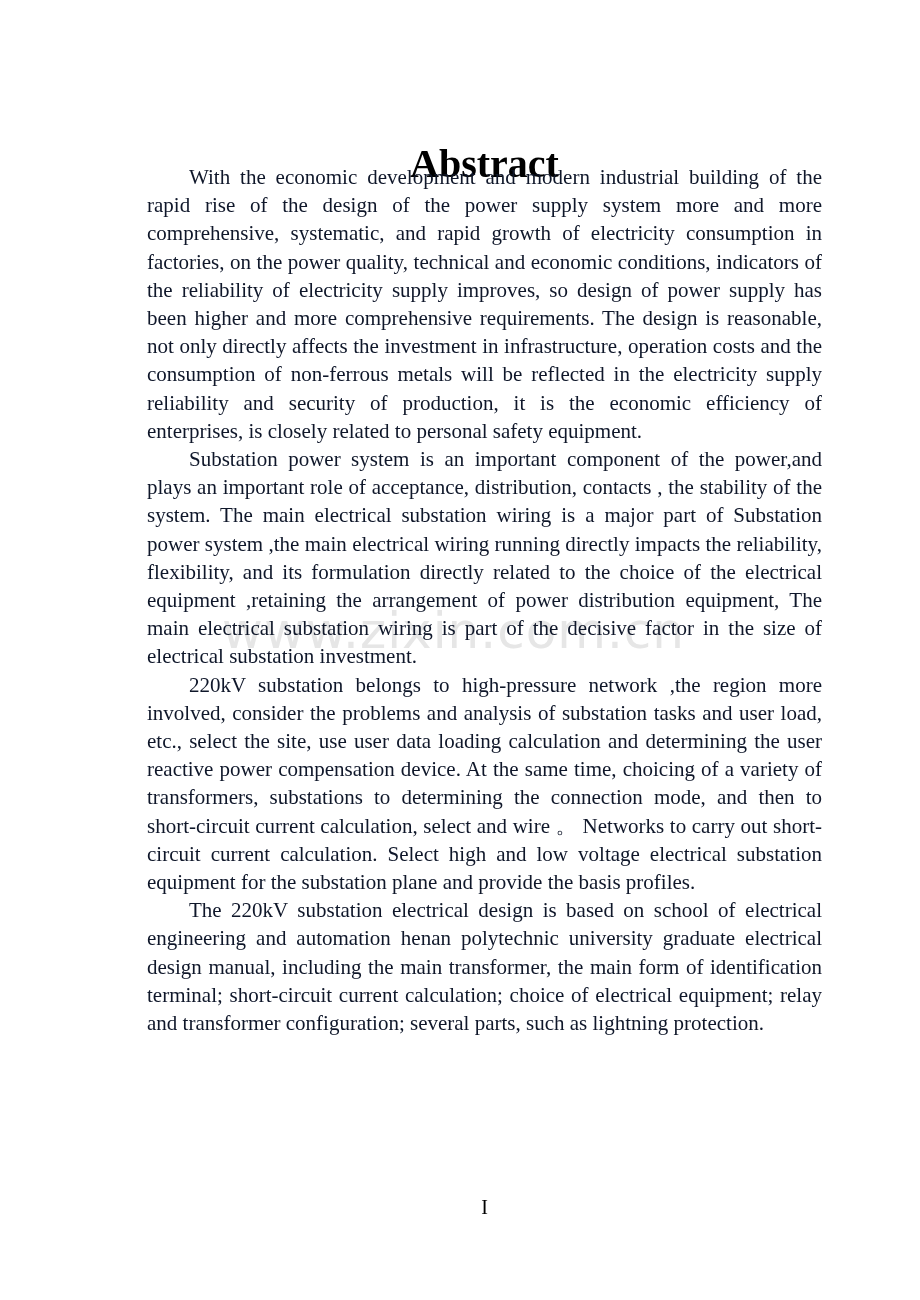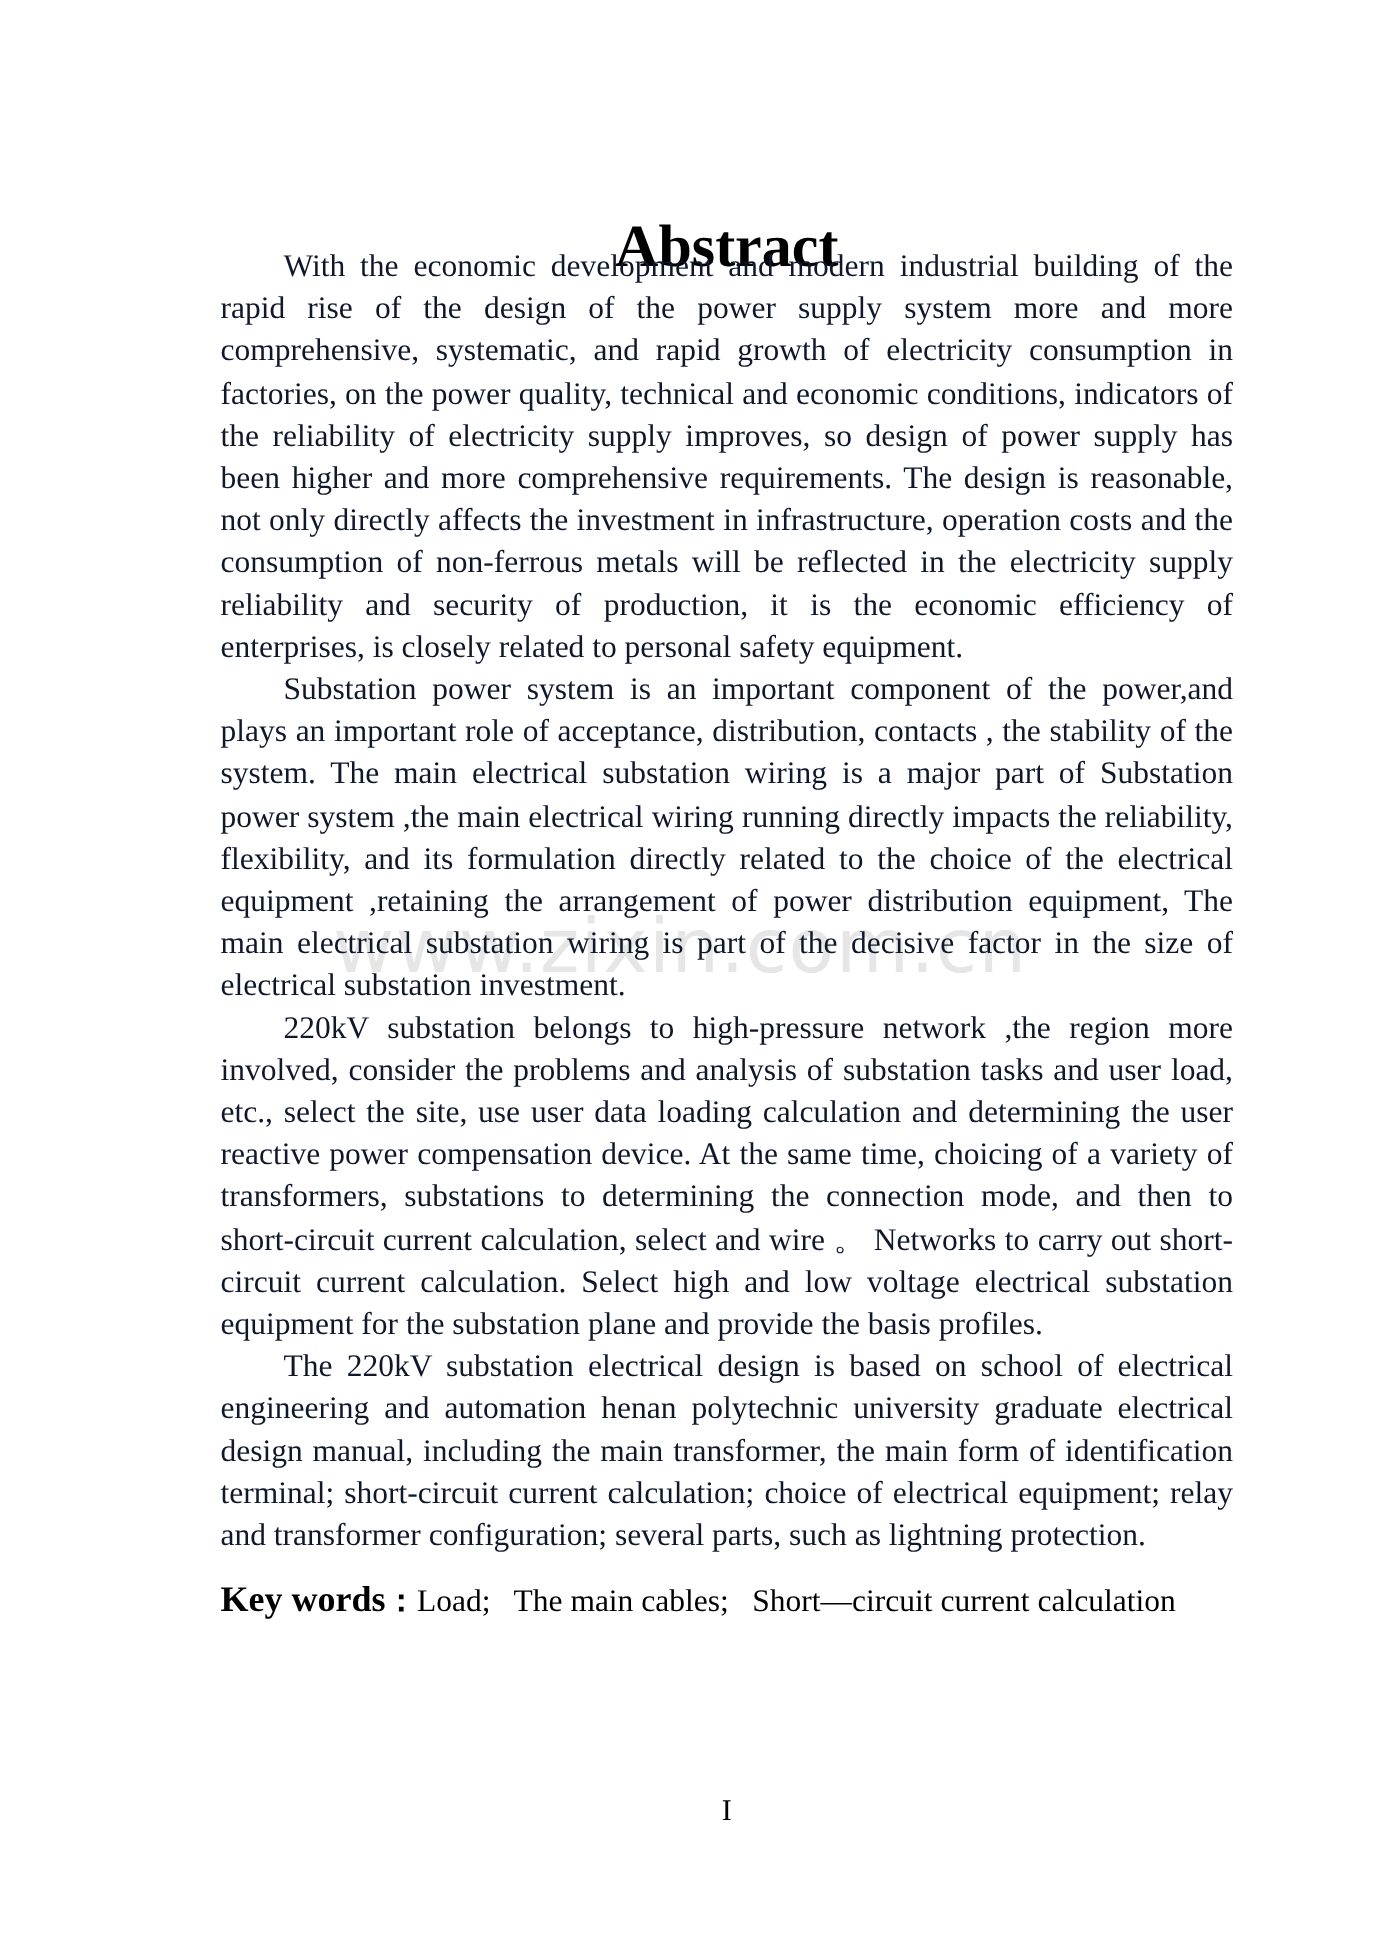--- a/index.html
+++ b/index.html
@@ -131,20 +131,17 @@
   <div class="watermark">www.zixin.com.cn</div>
 
   <h1 class="doc-heading">Abstract</h1>
 
   <div class="body-block">
     <p class="para">With the economic development and modern industrial building of the rapid rise of the design of the power supply system more and more comprehensive, systematic, and rapid growth of electricity consumption in factories, on the power quality, technical and economic conditions, indicators of the reliability of electricity supply improves, so design of power supply has been higher and more comprehensive requirements. The design is reasonable, not only directly affects the investment in infrastructure, operation costs and the consumption of non-ferrous metals will be reflected in the electricity supply reliability and security of production, it is the economic efficiency of enterprises, is closely related to personal safety equipment.</p>
     <p class="para">Substation power system is an important component of the power,and plays an important role of acceptance, distribution, contacts , the stability of the system. The main electrical substation wiring is a major part of Substation power system ,the main electrical wiring running directly impacts the reliability, flexibility, and its formulation directly related to the choice of the electrical equipment ,retaining the arrangement of power distribution equipment, The main electrical substation wiring is part of the decisive factor in the size of electrical substation investment.</p>
     <p class="para">220kV substation belongs to high-pressure network    ,the region more involved, consider the problems and analysis of substation tasks and user load, etc., select the site, use user data loading calculation and determining the user reactive power compensation device. At the same time,   choicing of a variety of transformers, substations to determining the connection mode, and then to short-circuit current calculation, select and wire 。   Networks to carry out short-circuit current calculation. Select high and low voltage electrical substation equipment for the substation plane and provide the basis profiles.</p>
     <p class="para">The 220kV substation electrical design is based on school of electrical engineering and automation henan polytechnic university graduate electrical design manual, including the main transformer, the main form of identification terminal; short-circuit current calculation; choice of electrical equipment; relay and transformer configuration; several parts, such as lightning protection.</p>
 
-    <p class="keywords-line">
-      <span class="kw-label">Key words</span><span class="kw-colon">：</span><span class="kw-value">Load;   The main cables;   Short—circuit current calculation</span>
-    </p>
   </div>
 
   <div class="page-number">I</div>
 
 </div>
 
 </body></html>

